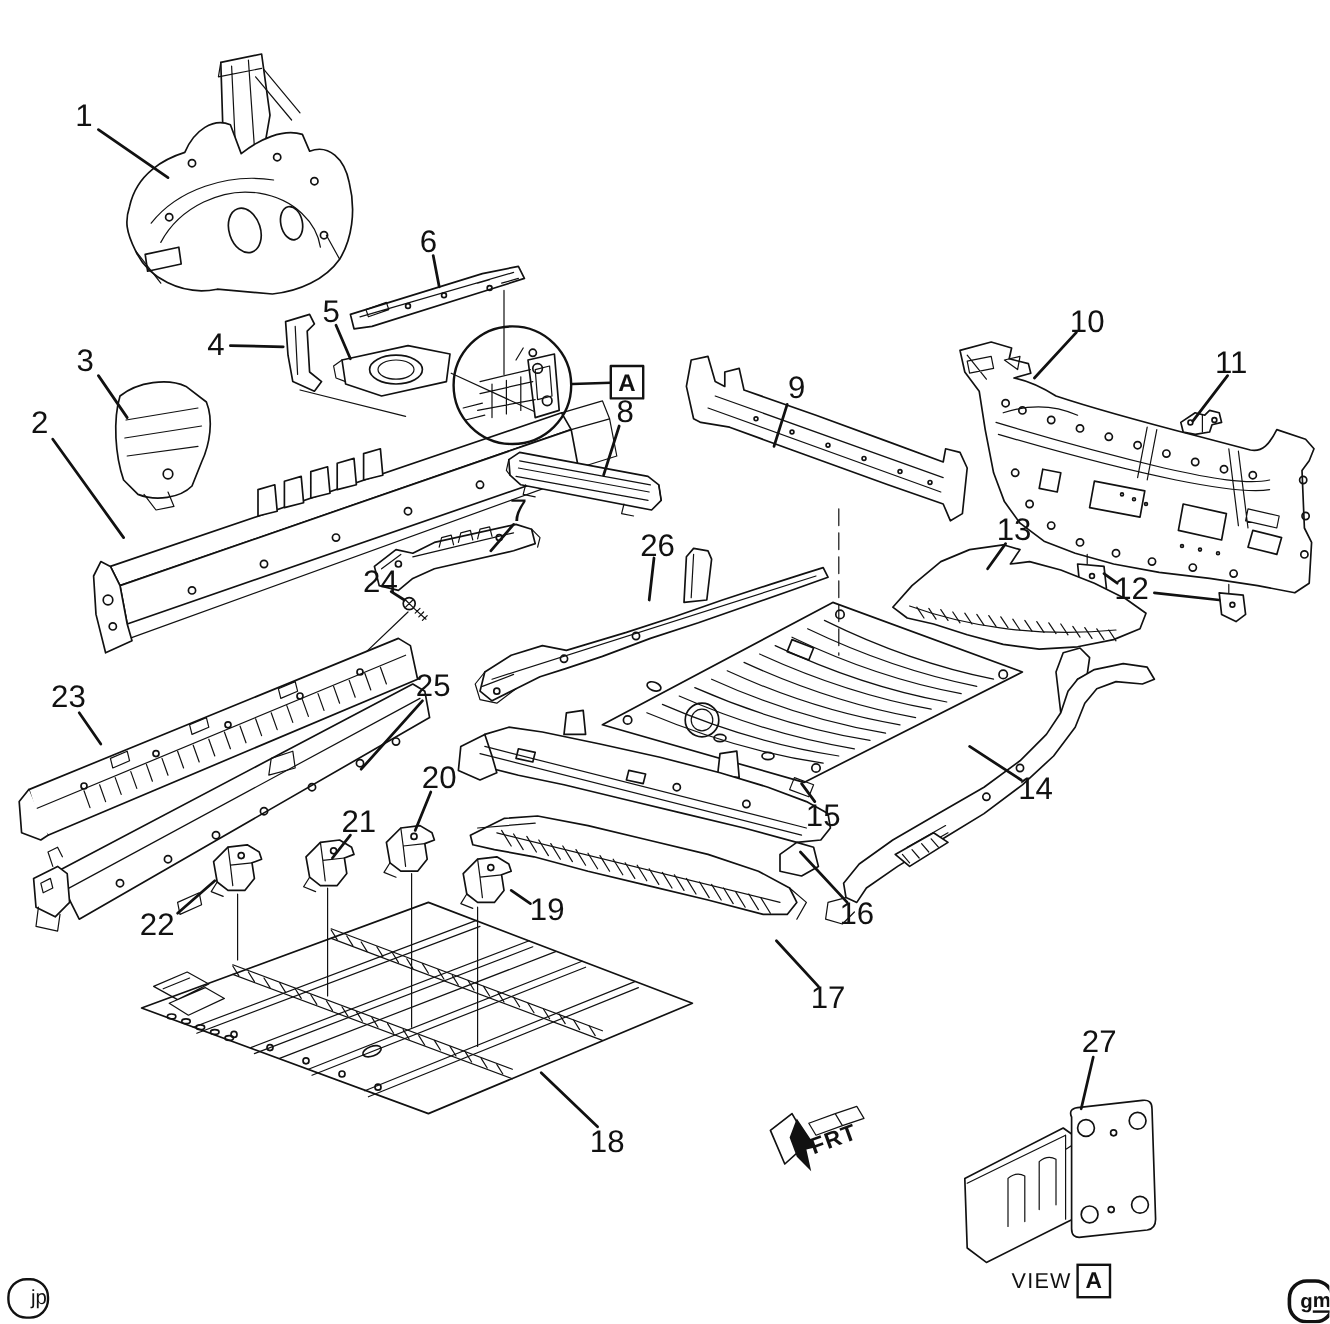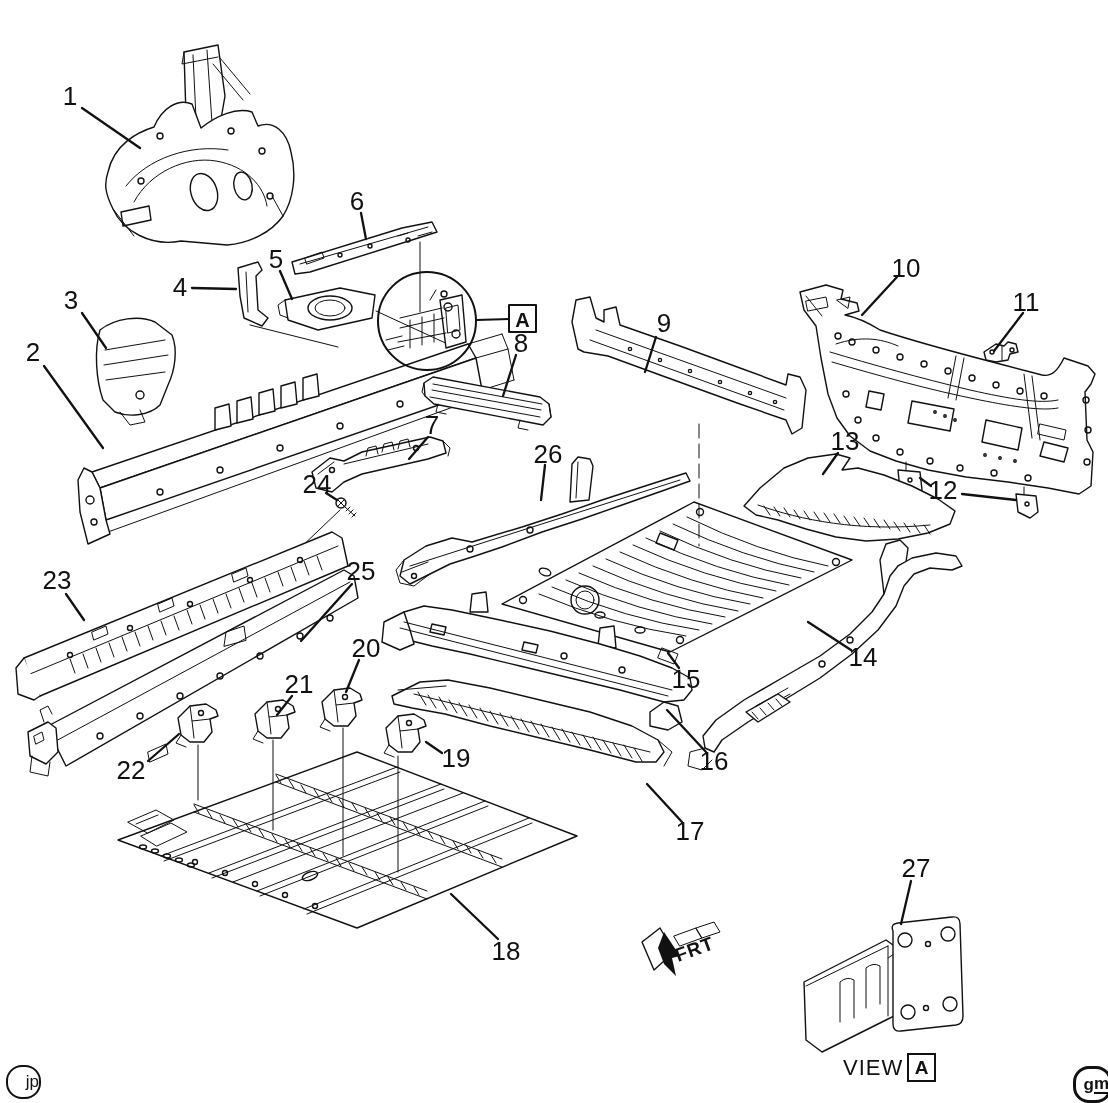--- a/index.html
+++ b/index.html
@@ -19,21 +19,21 @@
     stroke:none;text-anchor:middle;dominant-baseline:central;}
   #diagram-svg .frt-text{font:bold 19px "Liberation Sans",sans-serif;fill:var(--ink,#111);
     stroke:none;letter-spacing:1px;}
   .doc-id{position:absolute;top:4px;right:10px;font-size:20px;letter-spacing:.5px;}
   .corner-box{position:absolute;border:2.5px solid var(--ink,#111);border-radius:16px;
     display:flex;align-items:center;justify-content:flex-end;font-size:17px;}
   .jp-box{left:6px;top:1065px;width:31px;height:30px;}
   .gm-box{left:1073px;top:1066px;width:33px;height:31px;border-width:3px;font-weight:bold;}
   .gm-box .m{border-bottom:2.5px solid var(--ink,#111);line-height:1;}
   .view-block{position:absolute;left:843px;top:1053px;display:flex;align-items:center;gap:4px;}
-  .view-label{font-size:22px;letter-spacing:1px;}
+  .view-label{font-size:18px;letter-spacing:1px;}
   .view-ref{width:25px;height:25px;border:2.5px solid var(--ink,#111);display:flex;
     align-items:center;justify-content:center;font-size:19px;font-weight:bold;}
 </style>
 </head>
 <body>
 
 <div id="canvas">
 
 
   <svg id="diagram-svg" width="1108" height="1103" viewBox="0 0 1108 1103">

